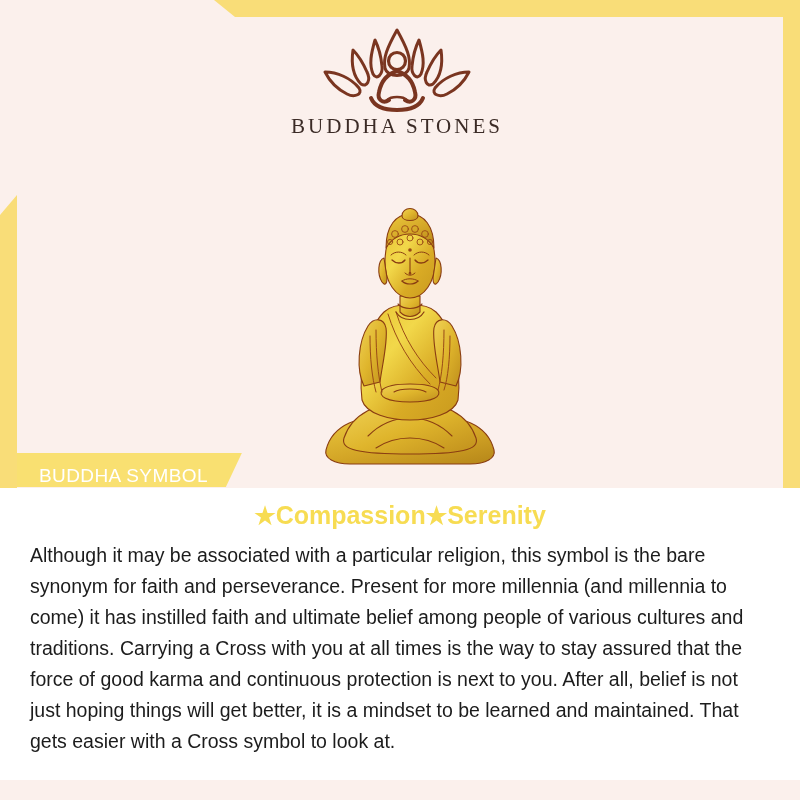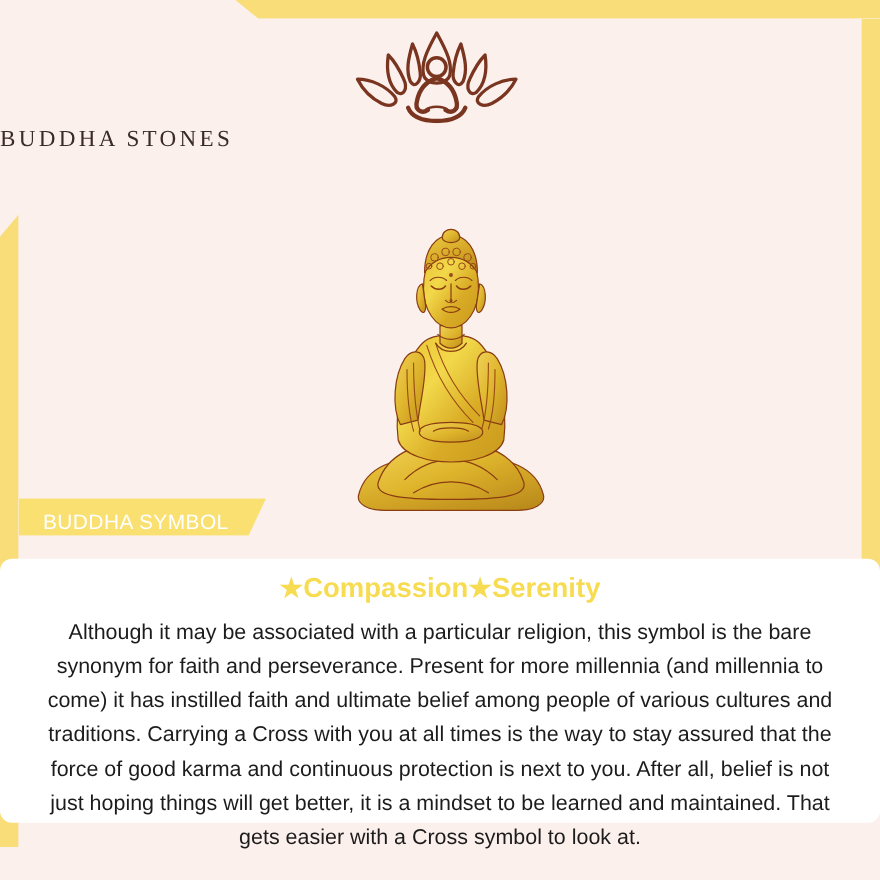--- a/index.html
+++ b/index.html
@@ -49,20 +49,21 @@
     background: #f9dd78;
     clip-path: polygon(0 20px, 100% 0, 100% 100%, 0 100%);
   }
 
   
   .logo-block {
     position: absolute;
     top: 24px;
     left: 0;
     width: 794px;
+    text-align: center;
   }
   .logo-mark {
     display: block;
     margin: 0 auto;
   }
   .logo-wordmark {
     margin-top: 2px;
     font-family: "Liberation Serif", serif;
     font-size: 21px;
     letter-spacing: 3px;
@@ -115,47 +116,46 @@
   }
   .symbol-tag-text {
     color: #ffffff;
     font-size: 19px;
     letter-spacing: 0.4px;
   }
 
   
   .content {
     position: absolute;
-    top: 508px;
+    top: 488px;
     left: 0;
     width: 800px;
-    height: 240px;
+    height: 292px;
     background: #ffffff;
-    border-radius: 11px;
   }
   .subtitle {
     margin: 0;
     padding-top: 13px;
     text-align: center;
     font-size: 25px;
     font-weight: bold;
     color: #f7dc52;
     letter-spacing: 0px;
   }
   .subtitle .star {
     font-size: 24px;
     color: #f7dc52;
   }
   .body-text {
     margin: 0;
     padding: 10px 30px 0 30px;
     font-size: 19.5px;
     line-height: 31px;
     color: #1c1c1c;
-    text-align: center;
+    text-align: left;
   }
 </style>
 </head>
 <body>
 
 <div class="page">
 
   <div class="band-top"></div>
   <div class="band-right"></div>
   <div class="band-left"></div>

